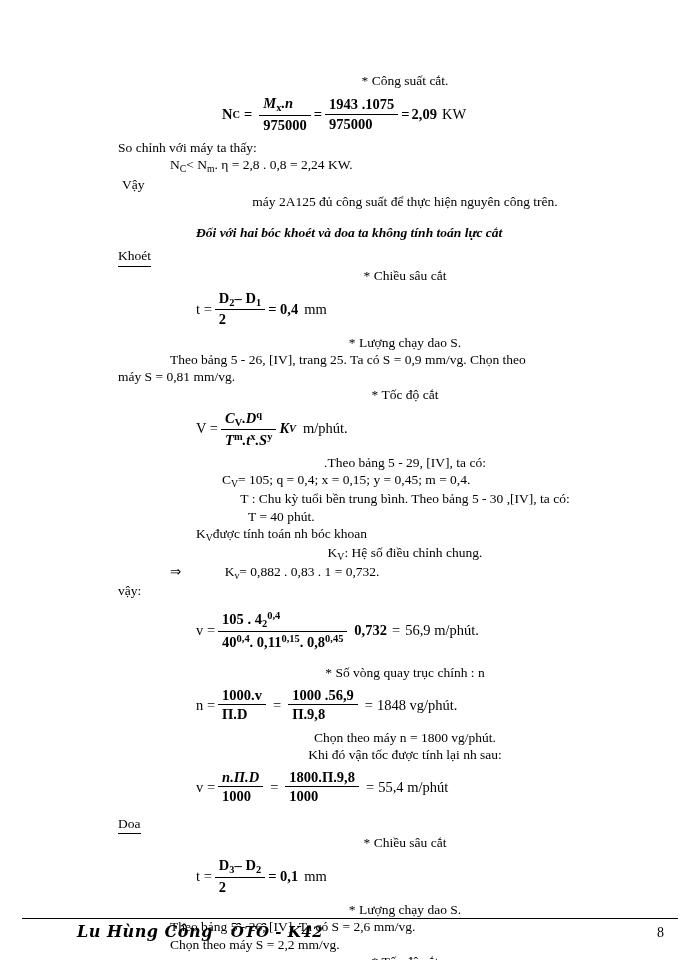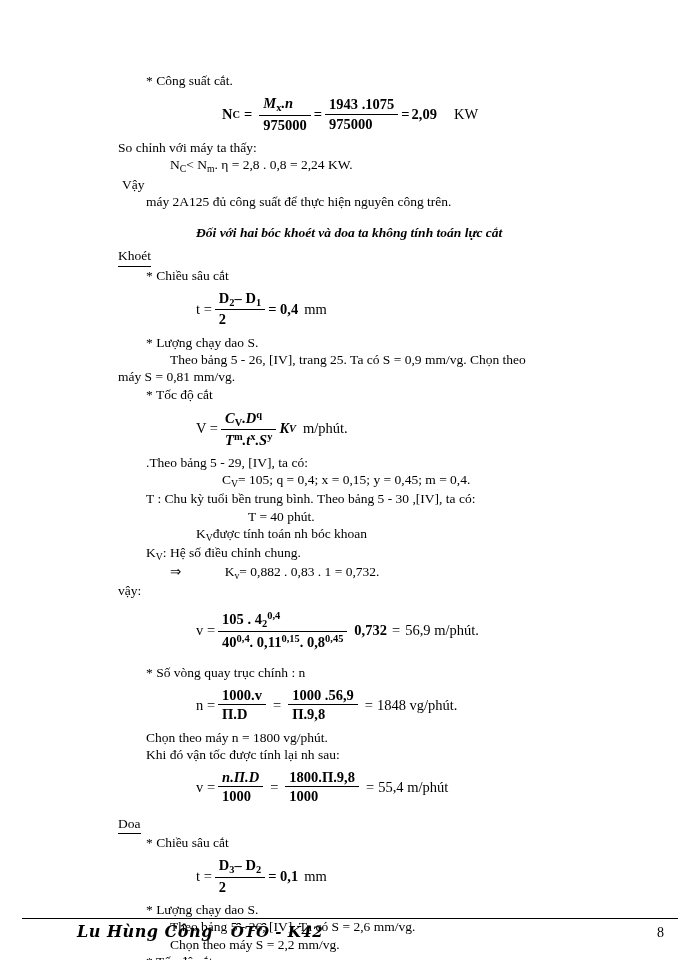--- a/index.html
+++ b/index.html
@@ -23,21 +23,21 @@
   }
   .content {
     position: absolute;
     left: 118px;
     top: 72px;
     width: 546px;
     font-size: 13.5px;
     line-height: 1.28;
   }
   .ln { white-space: nowrap; }
-  .ind1 { padding-left: 28px; }
+  .ind1 { padding-left: 28px; text-align: center; }
   .ind2 { padding-left: 52px; }
   .ind3 { padding-left: 78px; }
   .ind4 { padding-left: 104px; }
   .ind5 { padding-left: 130px; }
   .gap2 { height: 6px; }
   .gap4 { height: 10px; }
   .gap6 { height: 14px; }
   .bi { font-weight: bold; font-style: italic; }
 
   .underline-word {
@@ -128,21 +128,21 @@
         <span class="num"><span class="mathvar">M</span><sub>x</sub><span class="mathvar">.n</span></span>
         <span class="den">975000</span>
       </span>
       <span>=</span>
       <span class="frac">
         <span class="num">1943 .1075</span>
         <span class="den">975000</span>
       </span>
       <span>=</span>
       <span style="padding-left:2px">2,09</span>
-      <span style="font-weight:normal;padding-left:17px">KW</span>
+      <span style="font-weight:normal;padding-left:5px">KW</span>
     </div>
 
     <div class="gap2"></div>
     <div class="ln">So chỉnh với máy ta thấy:</div>
 
     <div class="ln ind2">
       <span>N</span><sub>C</sub><span>&lt; N</span><sub>m</sub><span>. η  = 2,8 . 0,8  = 2,24  KW.</span>
     </div>
 
     <div class="ln" style="padding-left:4px">Vậy</div>

